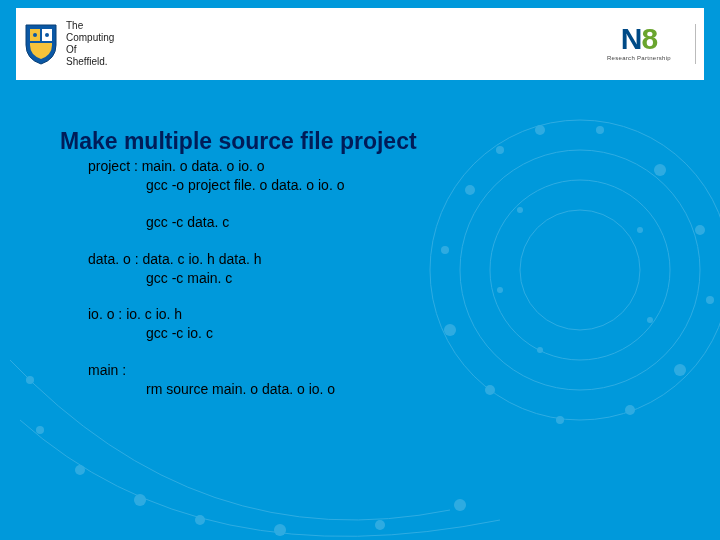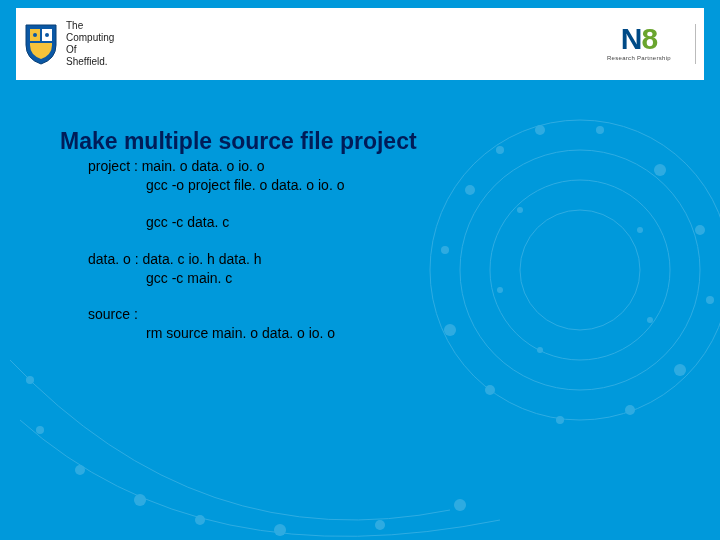--- a/index.html
+++ b/index.html
@@ -177,19 +177,21 @@
       <div class="rule-cmd">gcc -o project file. o data. o io. o</div>
     </div>
     <div class="rule">
       <div class="rule-cmd">gcc -c data. c</div>
     </div>
     <div class="rule">
       <div>data. o : data. c io. h data. h</div>
       <div class="rule-cmd">gcc -c main. c</div>
     </div>
     <div class="rule">
+      <div>io. o : io. c io. h</div>
+      <div class="rule-cmd">gcc -c io. c</div>
     </div>
     <div class="rule">
-      <div>source :</div>
+      <div>main :</div>
       <div class="rule-cmd">rm source main. o data. o io. o</div>
     </div>
   </div>
 </div>
 
 </body></html>

